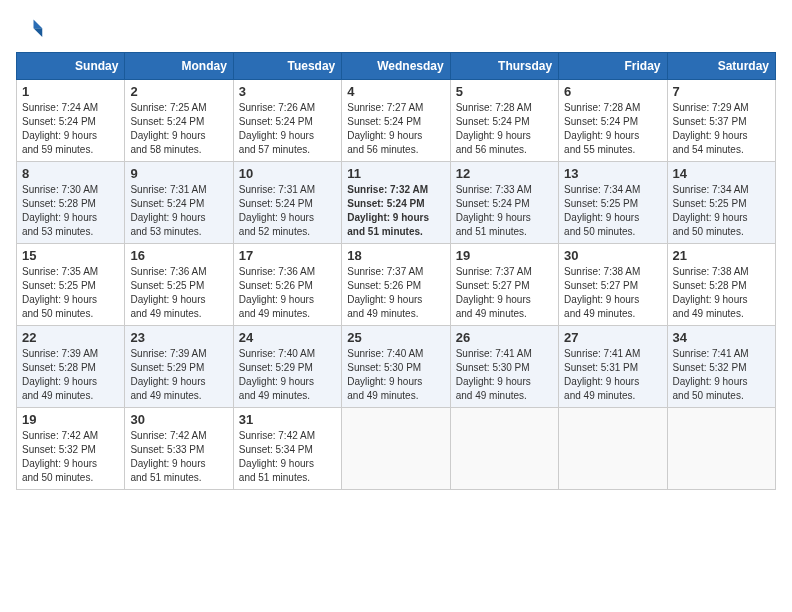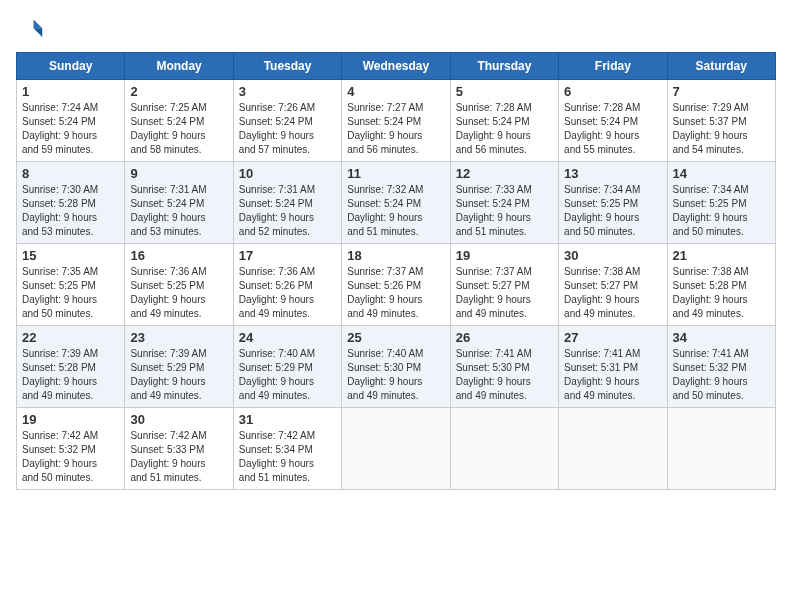--- a/index.html
+++ b/index.html
@@ -47,21 +47,21 @@
       color: #555;
     }
     .calendar {
       width: 100%;
       border-collapse: collapse;
       font-size: 11px;
     }
     .calendar th {
       background: #2a6db5;
       color: #fff;
-      text-align: center;
+      text-align: right;
       padding: 6px 6px;
       font-size: 12px;
       font-weight: bold;
       border: 1px solid #1a5a9a;
     }
     .calendar td {
       border: 1px solid #ccc;
       vertical-align: top;
       padding: 4px 5px;
       min-height: 80px;
@@ -190,21 +190,21 @@
         </td>
         <td>
           <span class="day-number">10</span>
           <div class="day-info" style="white-space: pre-line;">Sunrise: 7:31 AM
 Sunset: 5:24 PM
 Daylight: 9 hours
 and 52 minutes.</div>
         </td>
         <td>
           <span class="day-number">11</span>
-          <div class="day-info" style="white-space: pre-line;">Sunrise: 7:32 AM
+          <div class="day-info" style="white-space: pre-line; font-weight: bold;">Sunrise: 7:32 AM
 Sunset: 5:24 PM
 Daylight: 9 hours
 and 51 minutes.</div>
         </td>
         <td>
           <span class="day-number">12</span>
           <div class="day-info" style="white-space: pre-line;">Sunrise: 7:33 AM
 Sunset: 5:24 PM
 Daylight: 9 hours
 and 51 minutes.</div>

